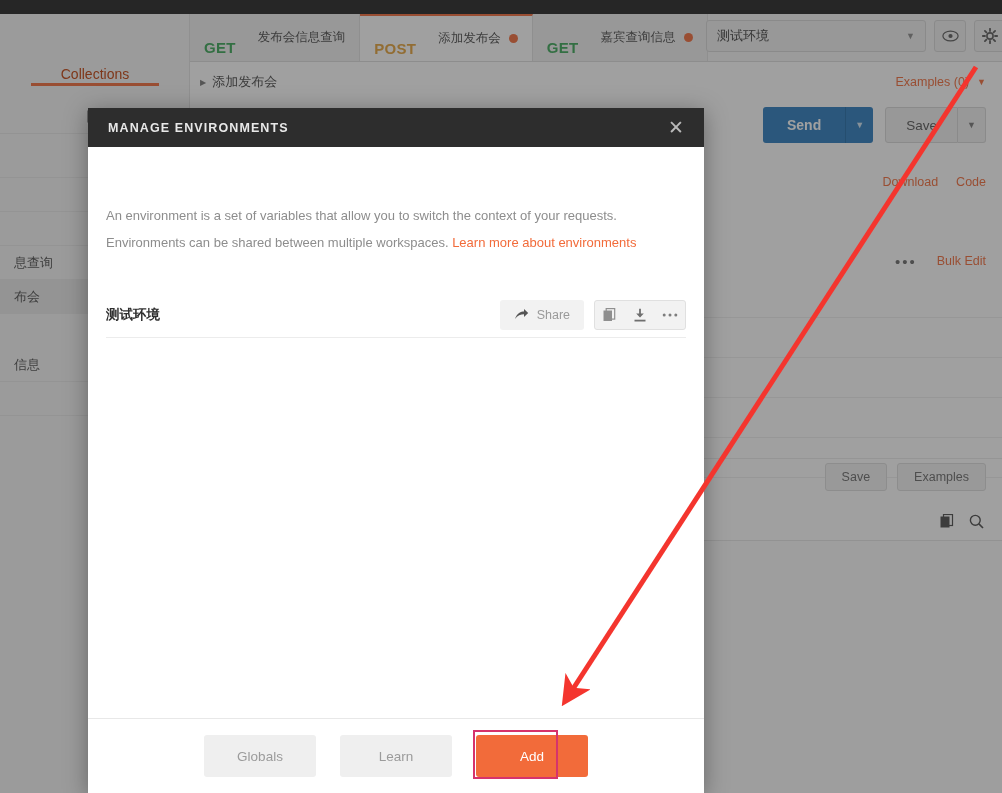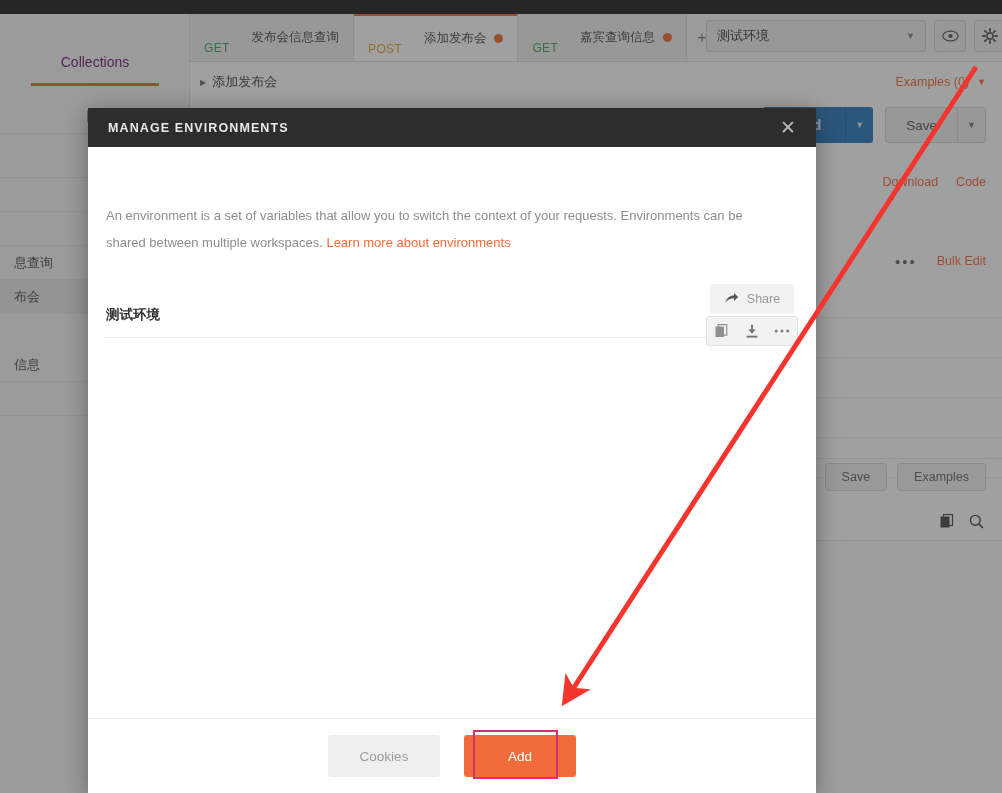--- a/index.html
+++ b/index.html
@@ -32,22 +32,22 @@
     background: #f6f6f6;
     border-right: 1px solid #e2e2e2;
   }
   .sidebar-tabs {
     position: absolute; left: 0; top: 38px;
     width: 190px; height: 34px;
     display: flex; align-items: flex-end;
     justify-content: center;
   }
   .sidebar-tab {
-    font-size: 14px; color: #701a75;
-    padding-bottom: 16px;
+    font-size: 14px; color: #c2410c;
+    padding-bottom: 4px;
     position: relative;
   }
   .sidebar-tab.active::after {
     content: ""; position: absolute;
     left: -30px; right: -30px; bottom: 0; height: 3px;
     background: #f26b3a;
   }
   .sidebar-toolbar {
     position: absolute; left: 0; top: 86px;
     width: 190px; height: 34px;
@@ -81,21 +81,21 @@
     border-right: 1px solid #e0e0e0;
     font-size: 12.5px; color: #4a4a4a;
     background: #f0f0f0;
     min-width: 150px;
     position: relative;
   }
   .req-tab.active {
     background: #ffffff;
     border-top: 2px solid #f26b3a;
   }
-  .req-method { font-size: 12px; font-weight: normal; letter-spacing: .3px; margin-top: 20px; }
+  .req-method { font-size: 15px; font-weight: bold; letter-spacing: .3px; margin-top: 20px; }
   .m-get { color: #3aa757; }
   .m-post { color: #e5a33a; }
   .req-title { flex: 1; white-space: nowrap; overflow: hidden; margin-left: 14px; }
   .dot-unsaved {
     width: 9px; height: 9px; border-radius: 50%;
     background: #f26b3a; flex: none;
   }
   .tab-plus, .tab-more {
     display: flex; align-items: center; justify-content: center;
     width: 30px; font-size: 16px; color: #7a7a7a;
@@ -228,21 +228,21 @@
   
   .dim {
     position: absolute; inset: 0;
     background: rgba(45,45,45,0.45);
     z-index: 50;
   }
 
   
   .modal {
     position: absolute; left: 88px; top: 108px;
-    width: 728px; height: 685px;
+    width: 616px; height: 685px;
     background: #ffffff;
     z-index: 60;
     box-shadow: 0 4px 22px rgba(0,0,0,0.35);
     display: flex; flex-direction: column;
   }
   .modal-header {
     height: 39px; background: #2d2d2d;
     display: flex; align-items: center;
     padding: 0 14px 0 20px;
     flex: none;
@@ -261,21 +261,21 @@
     font-size: 13px; color: #8d8d8d; line-height: 27px;
     max-width: 670px;
   }
   .modal-desc .ml { color: #f26b3a; text-decoration: none; }
   .env-list { margin-top: 36px; }
   .env-row {
     height: 46px; display: flex; align-items: center;
     border-bottom: 1px solid #ececec;
   }
   .env-name { font-size: 13.5px; color: #2f2f2f; font-weight: bold; }
-  .env-actions { margin-left: auto; display: flex; align-items: center; gap: 2px; flex-direction: column; }
+  .env-actions { margin-left: auto; display: flex; gap: 10px; }
   .share-btn {
     background: #f2f2f2; border-radius: 3px;
     height: 30px; padding: 0 14px;
     display: flex; align-items: center; gap: 8px;
     font-size: 12.5px; color: #9a9a9a;
   }
   .icon-group {
     background: #f2f2f2; border: 1px solid #e0e0e0; border-radius: 3px;
     height: 30px; display: flex; align-items: center;
   }
@@ -487,21 +487,22 @@
                 <circle cx="13.8" cy="3" r="1.5" fill="#7d7d7d"></circle>
               </svg>
             </span>
           </div>
         </div>
       </div>
     </div>
   </div>
 
   <div class="modal-footer">
-    <div class="f-btn f-import">Cookies</div>
+    <div class="f-btn f-globals">Globals</div>
+    <div class="f-btn f-import">Learn</div>
     <div class="f-btn f-add">Add</div>
   </div>
 </div>
 
 <div class="hl-box"></div>
 
 <svg class="annot" width="1002" height="793" viewBox="0 0 1002 793">
   <defs>
     <marker id="ah" markerWidth="6" markerHeight="6" refX="2.6" refY="3" orient="auto" markerUnits="strokeWidth">
       <path d="M0,0 L6,3 L0,6 L1.6,3 Z" fill="#f4352e"></path>

